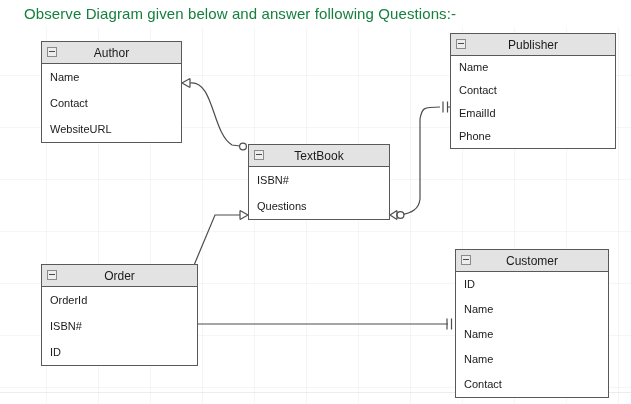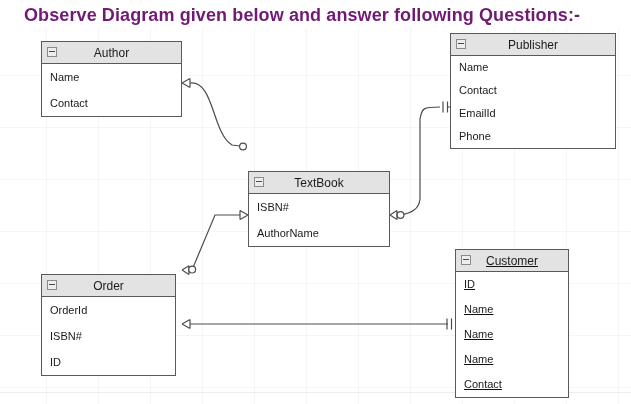--- a/index.html
+++ b/index.html
@@ -14,24 +14,24 @@
     overflow: hidden;
     font-family: "Liberation Sans", sans-serif;
     color: #111111;
   }
 
   
   #title {
     position: absolute;
     left: 24px;
     top: 5px;
-    font-size: 18px;
-    font-weight: bold;
+    font-size: 15px;
+    font-weight: normal;
     letter-spacing: 0.1px;
-    color: #701a75;
+    color: #15803d;
     white-space: nowrap;
   }
 
   
   #canvas {
     position: absolute;
     left: 0;
     top: 27px;
     width: 631px;
     height: 377px;
@@ -121,27 +121,27 @@
     align-items: center;
   }
 
   
   #entity-author   { left: 41px;  top: 14px;  width: 141px; }
   #entity-author   .attr { height: 26px; }
 
   #entity-publisher{ left: 450px; top: 6px;   width: 166px; }
   #entity-publisher .attr { height: 23px; }
 
-  #entity-textbook { left: 248px; top: 117px; width: 142px; margin-top: 27px; }
+  #entity-textbook { left: 248px; top: 117px; width: 142px; }
   #entity-textbook .attr { height: 26px; }
 
-  #entity-order    { left: 41px;  top: 237px; width: 135px; margin-top: 10px; }
+  #entity-order    { left: 41px;  top: 237px; width: 157px; }
   #entity-order    .attr { height: 26px; text-align: center; }
 
-  #entity-customer { left: 455px; top: 222px; width: 114px; text-decoration: underline; }
+  #entity-customer { left: 455px; top: 222px; width: 154px; }
   #entity-customer .attr { height: 25px; }
 </style>
 </head>
 <body>
 
 <div id="title">Observe Diagram given below and answer following Questions:-</div>
 
 <div id="canvas">
 
   <div id="grid"></div>
@@ -189,20 +189,21 @@
   </svg>
 
   <div class="entity" id="entity-author">
     <div class="entity-header">
       <span class="collapse-icon"></span>
       <span class="entity-title">Author</span>
     </div>
     <div class="entity-body">
       <div class="attr">Name</div>
       <div class="attr">Contact</div>
+      <div class="attr">WebsiteURL</div>
     </div>
   </div>
 
   <div class="entity" id="entity-publisher">
     <div class="entity-header">
       <span class="collapse-icon"></span>
       <span class="entity-title">Publisher</span>
     </div>
     <div class="entity-body">
       <div class="attr">Name</div>
@@ -212,21 +213,21 @@
     </div>
   </div>
 
   <div class="entity" id="entity-textbook">
     <div class="entity-header">
       <span class="collapse-icon"></span>
       <span class="entity-title">TextBook</span>
     </div>
     <div class="entity-body">
       <div class="attr">ISBN#</div>
-      <div class="attr">AuthorName</div>
+      <div class="attr">Questions</div>
     </div>
   </div>
 
   <div class="entity" id="entity-order">
     <div class="entity-header">
       <span class="collapse-icon"></span>
       <span class="entity-title">Order</span>
     </div>
     <div class="entity-body">
       <div class="attr">OrderId</div>

